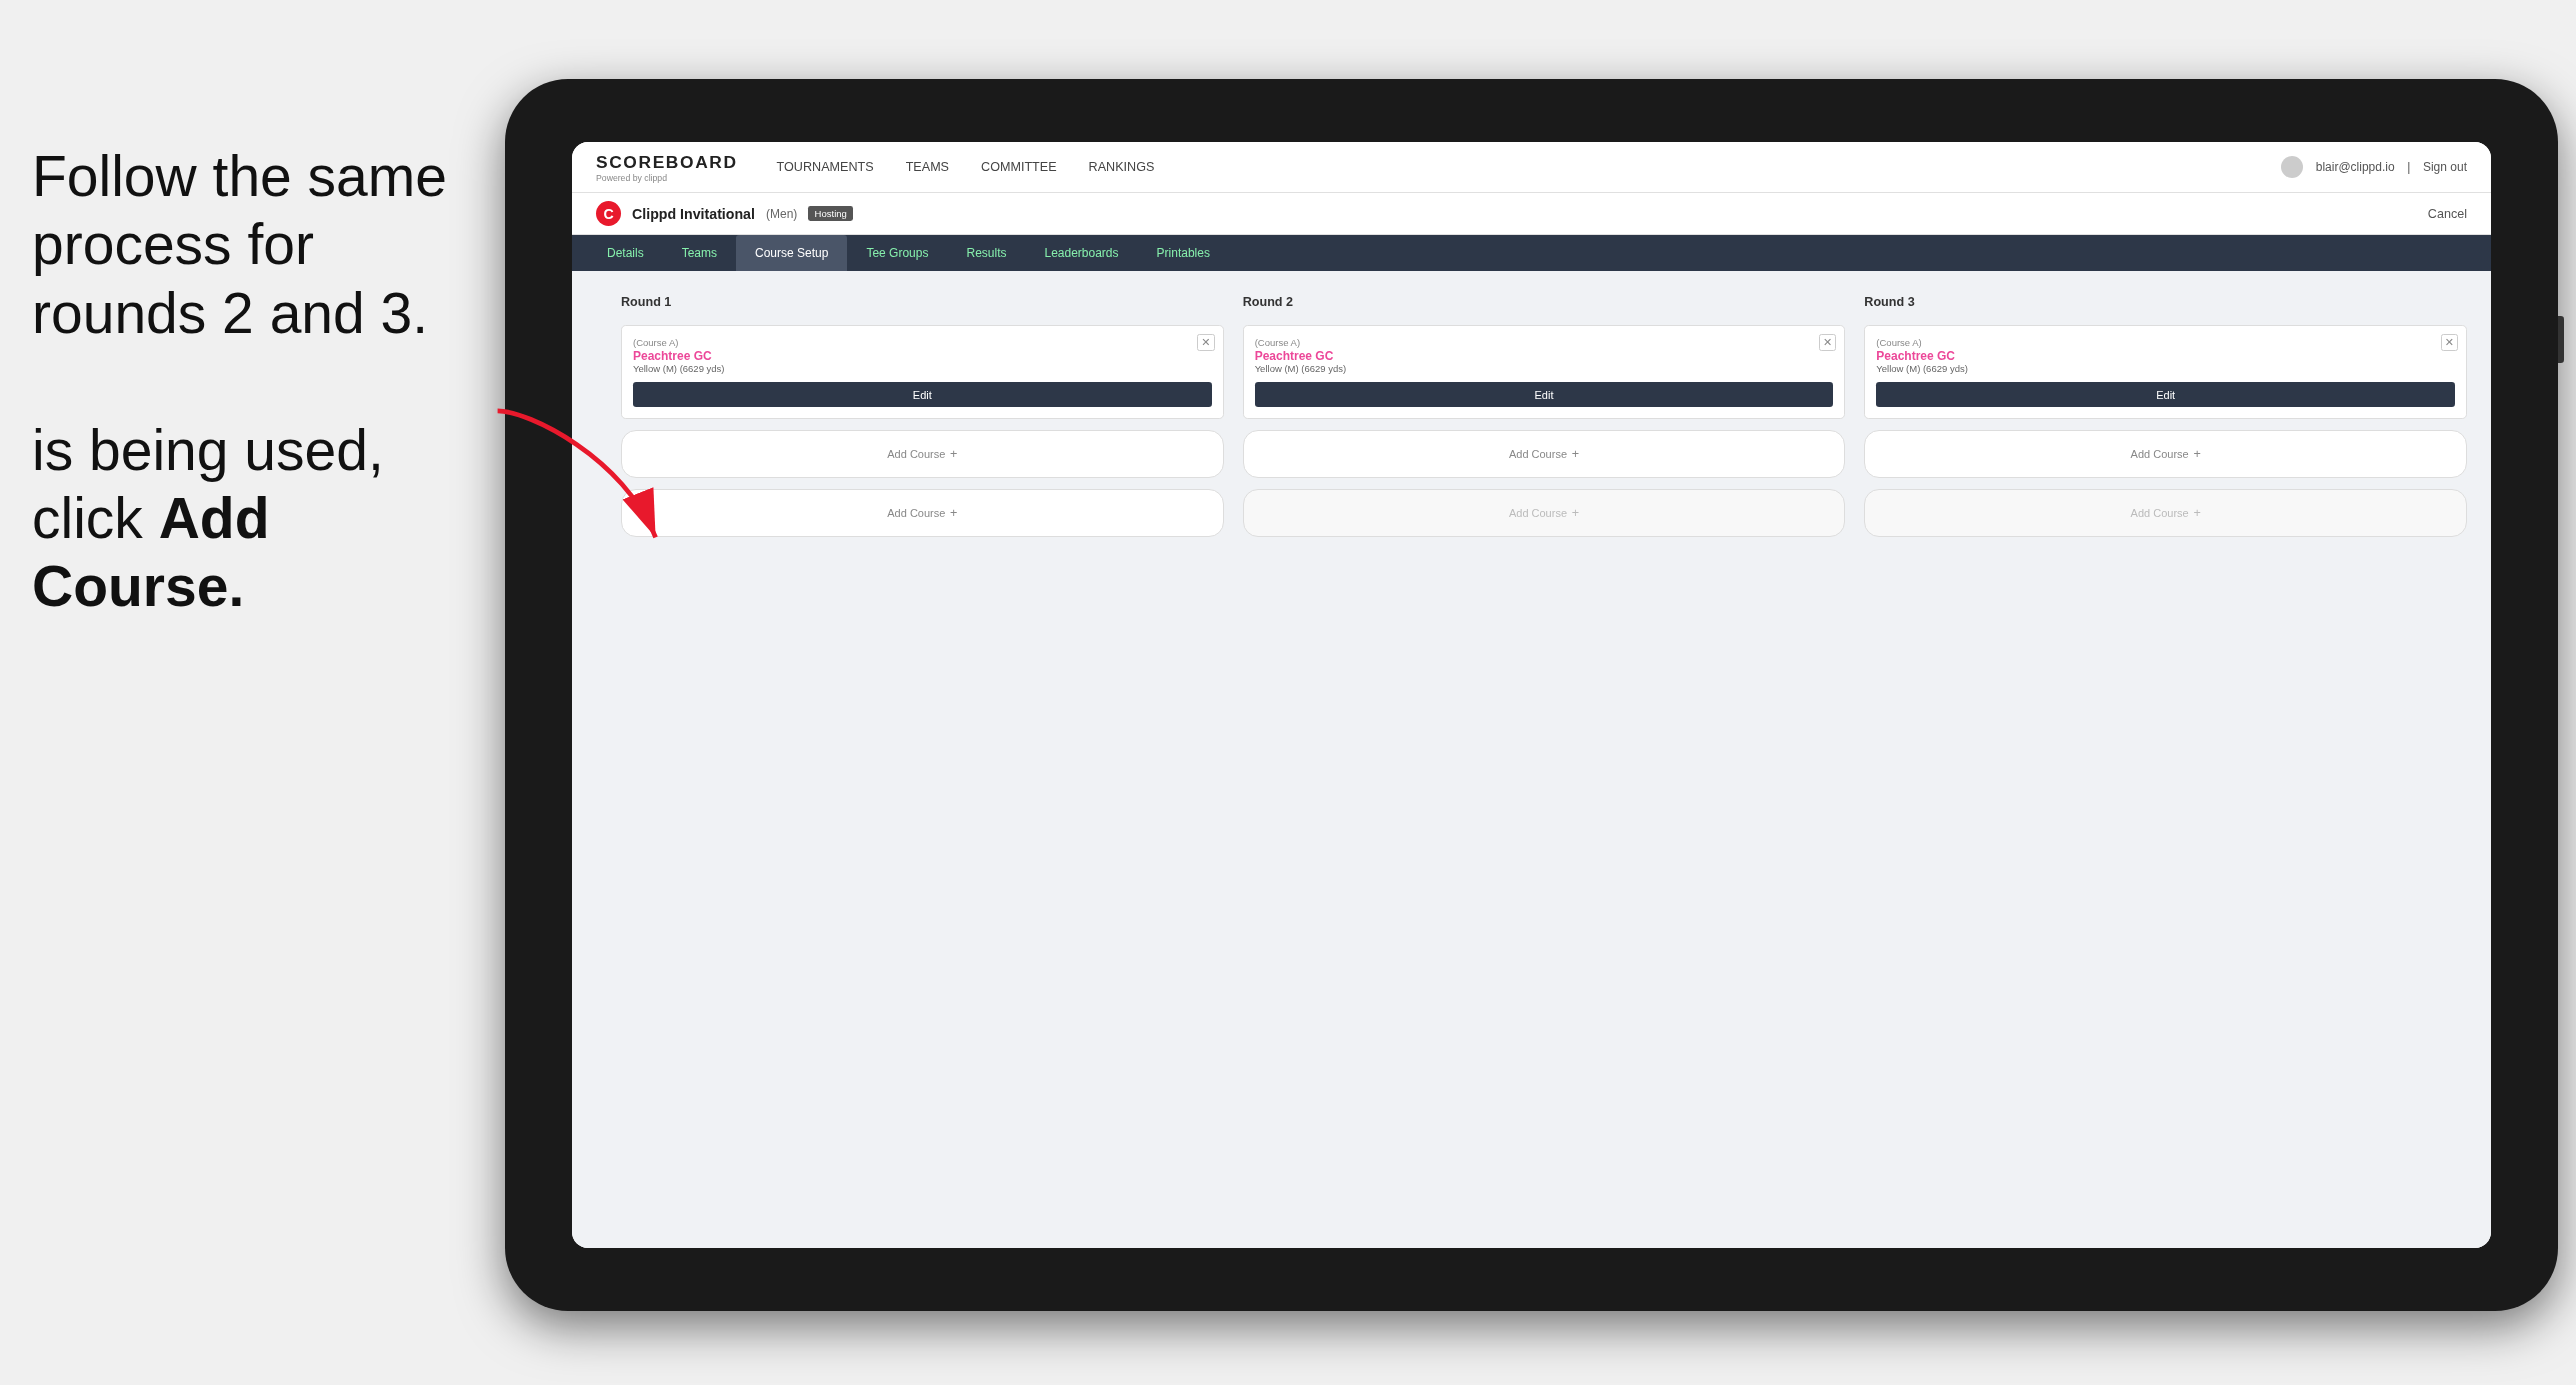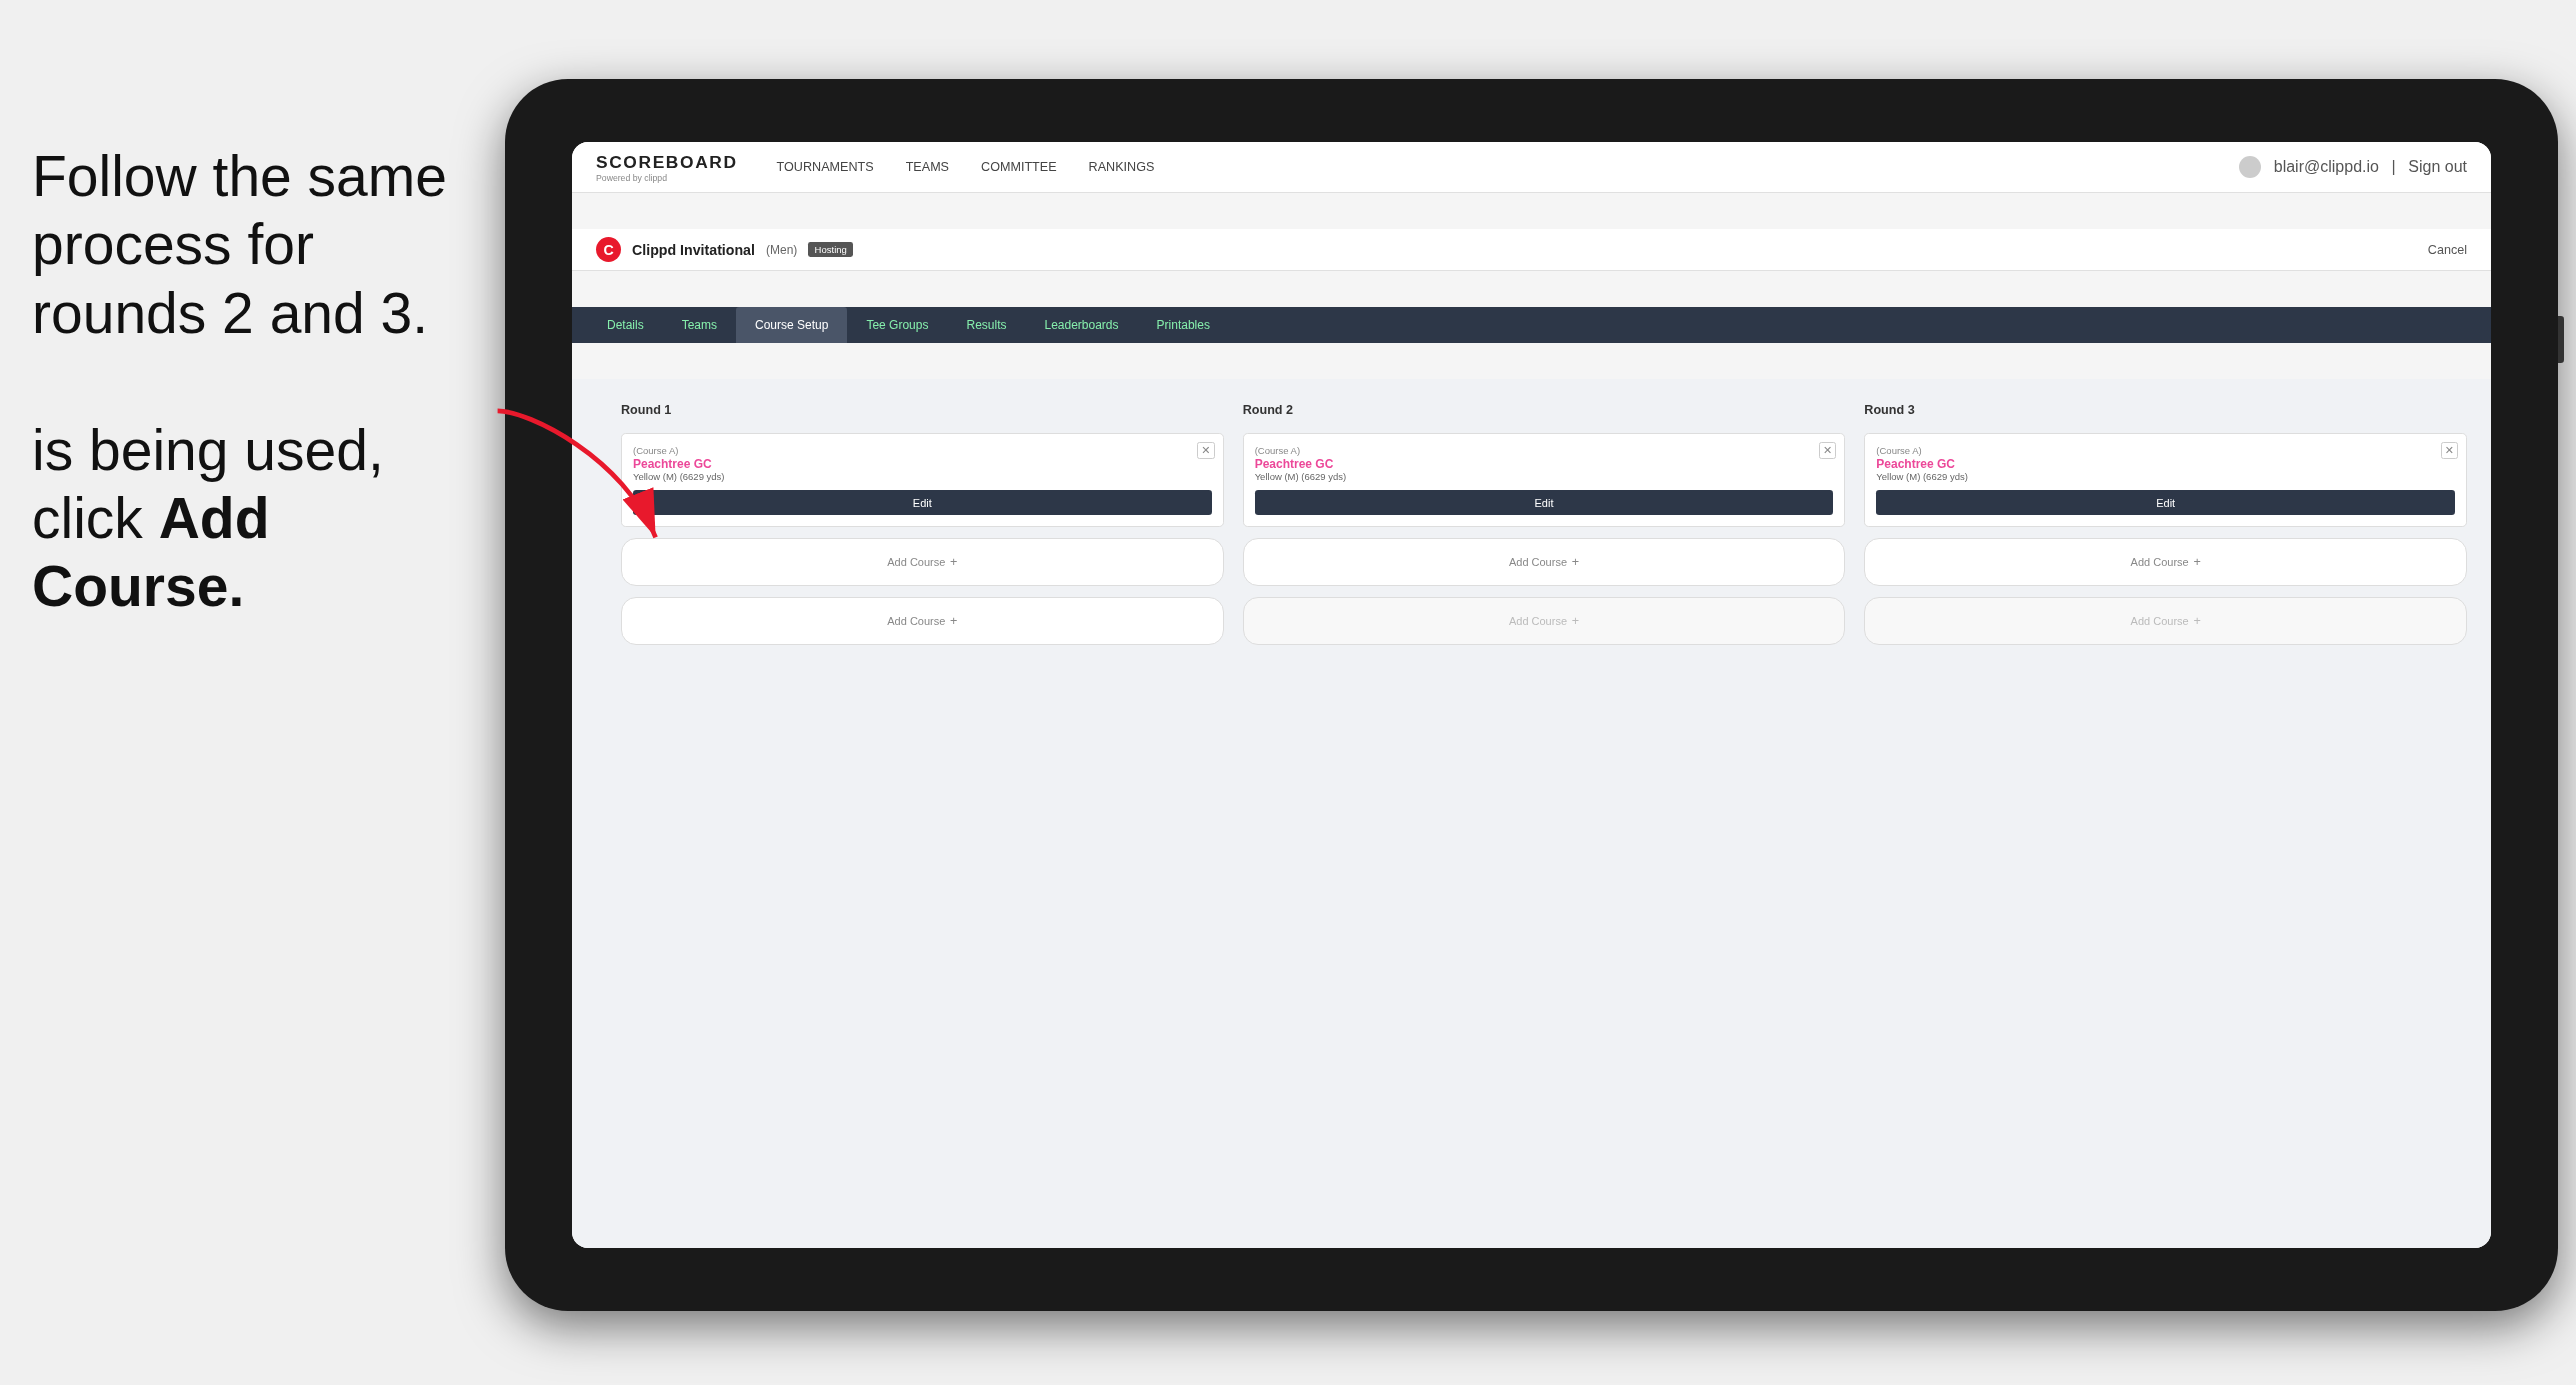--- a/index.html
+++ b/index.html
@@ -44,21 +44,20 @@
     }
 
     .tablet-screen {
       width: 1919px;
       height: 1106px;
       background: #f5f5f5;
       border-radius: 16px;
       overflow: hidden;
       display: flex;
       flex-direction: column;
-      gap: 36px;
     }
 
     
     .top-nav {
       background: #fff;
       border-bottom: 0.8px solid #e0e0e0;
       padding: 0 24px;
       height: 51px;
       display: flex;
       align-items: center;
@@ -100,21 +99,21 @@
       color: #444;
       text-decoration: none;
       cursor: pointer;
       padding: 3.2px 0;
     }
 
     .nav-right {
       display: flex;
       align-items: center;
       gap: 12.6px;
-      font-size: 16px;
+      font-size: 12px;
       color: #555;
     }
 
     .user-avatar {
       width: 22px;
       height: 22px;
       background: #ccc;
       border-radius: 50%;
     }
 

